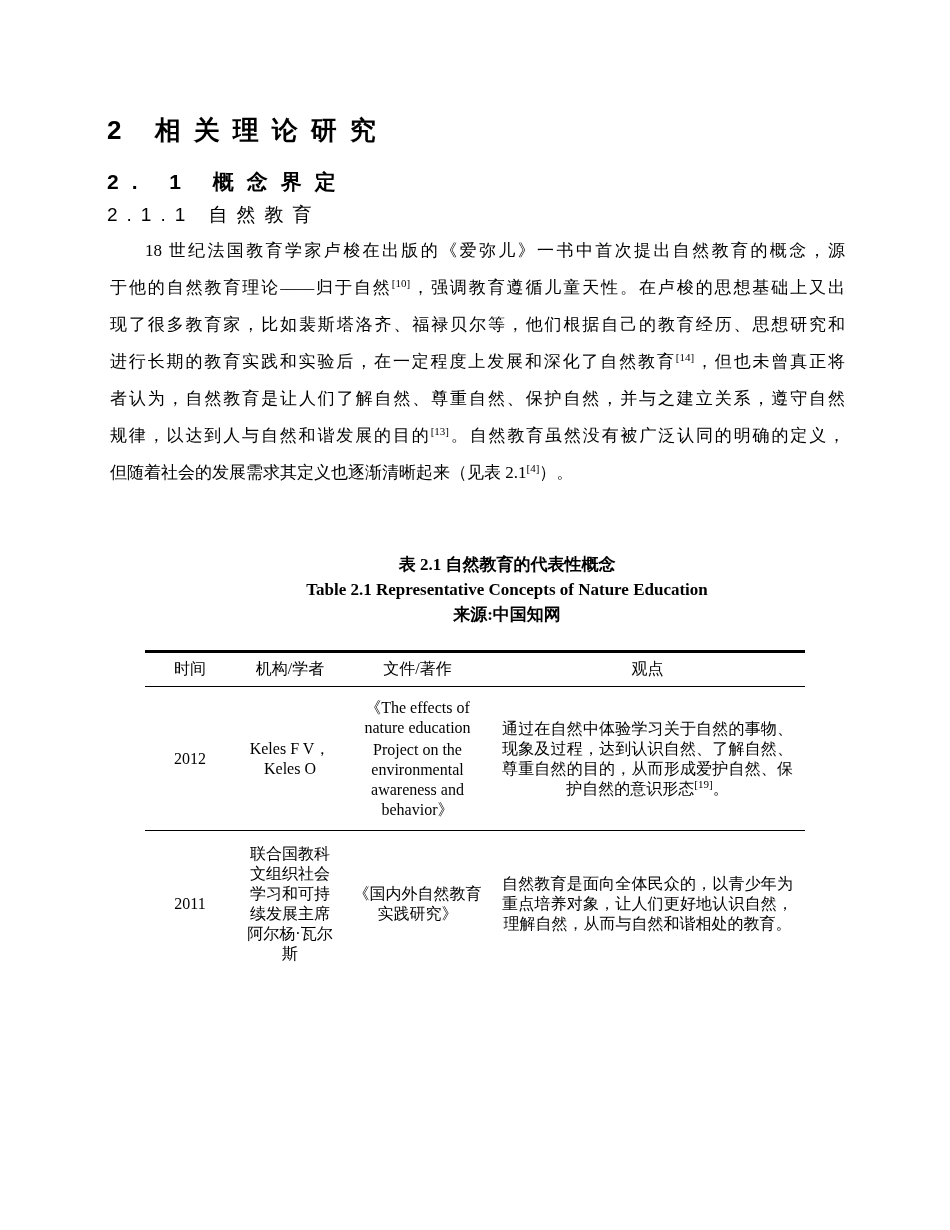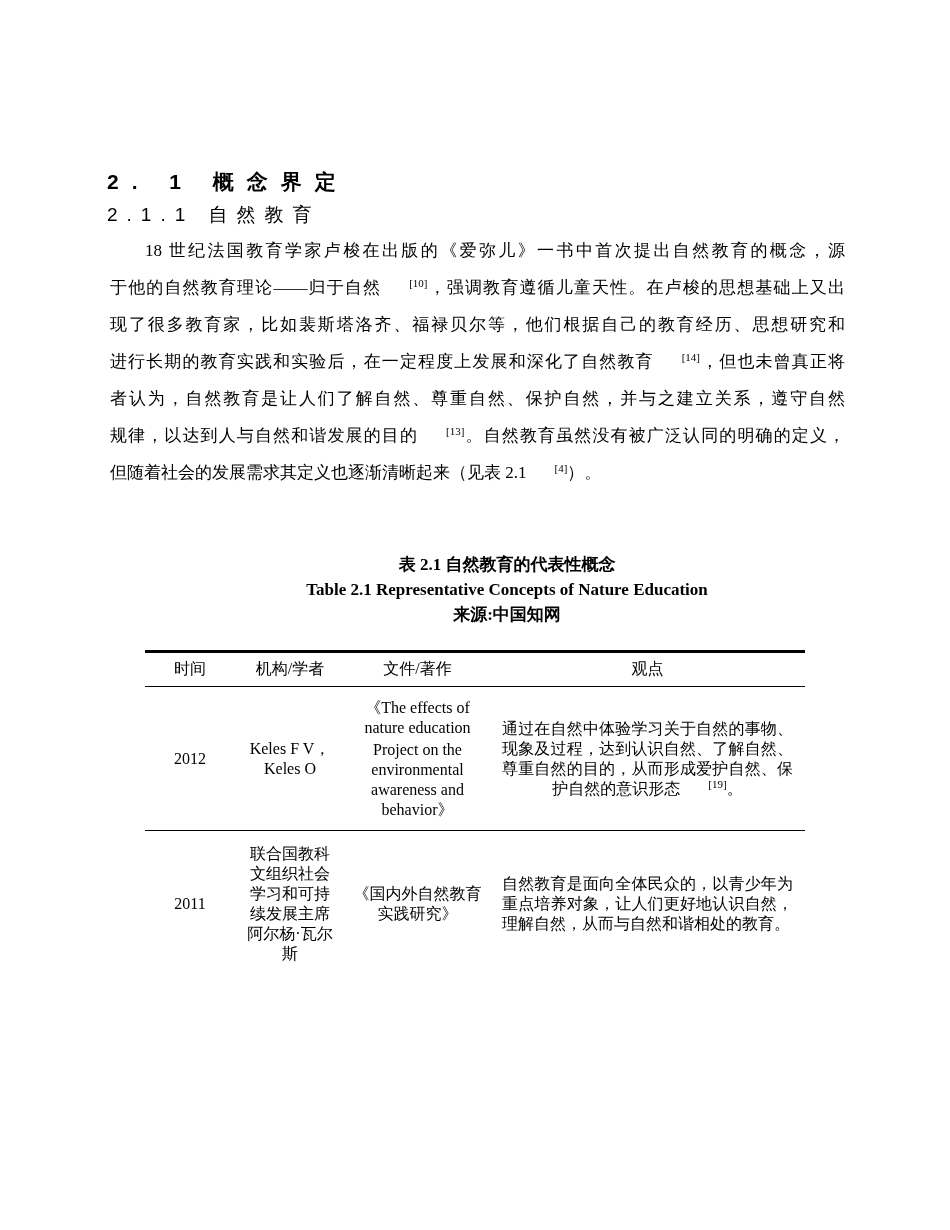--- a/index.html
+++ b/index.html
@@ -45,21 +45,20 @@
     text-justify:inter-character;
   }
   .pline.first { text-indent:35px; }
   .pline.last  { text-align-last:left; }
 
   sup.fn {
     font-size:11px;
     line-height:0;
     vertical-align:6px;
     letter-spacing:0;
-    margin-left:28px;
   }
 
   
   .captions {
     position:absolute; left:0; top:552px; width:950px;
     text-align:center; font-weight:bold;margin-left:32px;
   }
   .cap { font-size:17px; line-height:25px; }
 
   
@@ -91,20 +90,21 @@
     text-justify:inter-character;
   }
   .work-seg:empty { display:none; }
   .work-seg + .work-seg { margin-top:2px; }
 </style>
 </head>
 <body>
 
 <div class="page">
 
+  <div class="h1">2 相关理论研究</div>
   <div class="h2">2. 1 概念界定</div>
   <div class="h3">2.1.1 自然教育</div>
 
   <div class="para">
     <div class="pline first"><span>18 世纪法国教育学家卢梭在出版的《爱弥儿》一书中首次提出自然教育的概念，源</span></div>
     <div class="pline"><span>于他的自然教育理论——归于自然</span><sup class="fn">[10]</sup><span>，强调教育遵循儿童天性。在卢梭的思想基础上又出</span></div>
     <div class="pline"><span>现了很多教育家，比如裴斯塔洛齐、福禄贝尔等，他们根据自己的教育经历、思想研究和</span></div>
     <div class="pline"><span>进行长期的教育实践和实验后，在一定程度上发展和深化了自然教育</span><sup class="fn">[14]</sup><span>，但也未曾真正将</span></div>
     <div class="pline"><span>者认为，自然教育是让人们了解自然、尊重自然、保护自然，并与之建立关系，遵守自然</span></div>
     <div class="pline"><span>规律，以达到人与自然和谐发展的目的</span><sup class="fn">[13]</sup><span>。自然教育虽然没有被广泛认同的明确的定义，</span></div>

